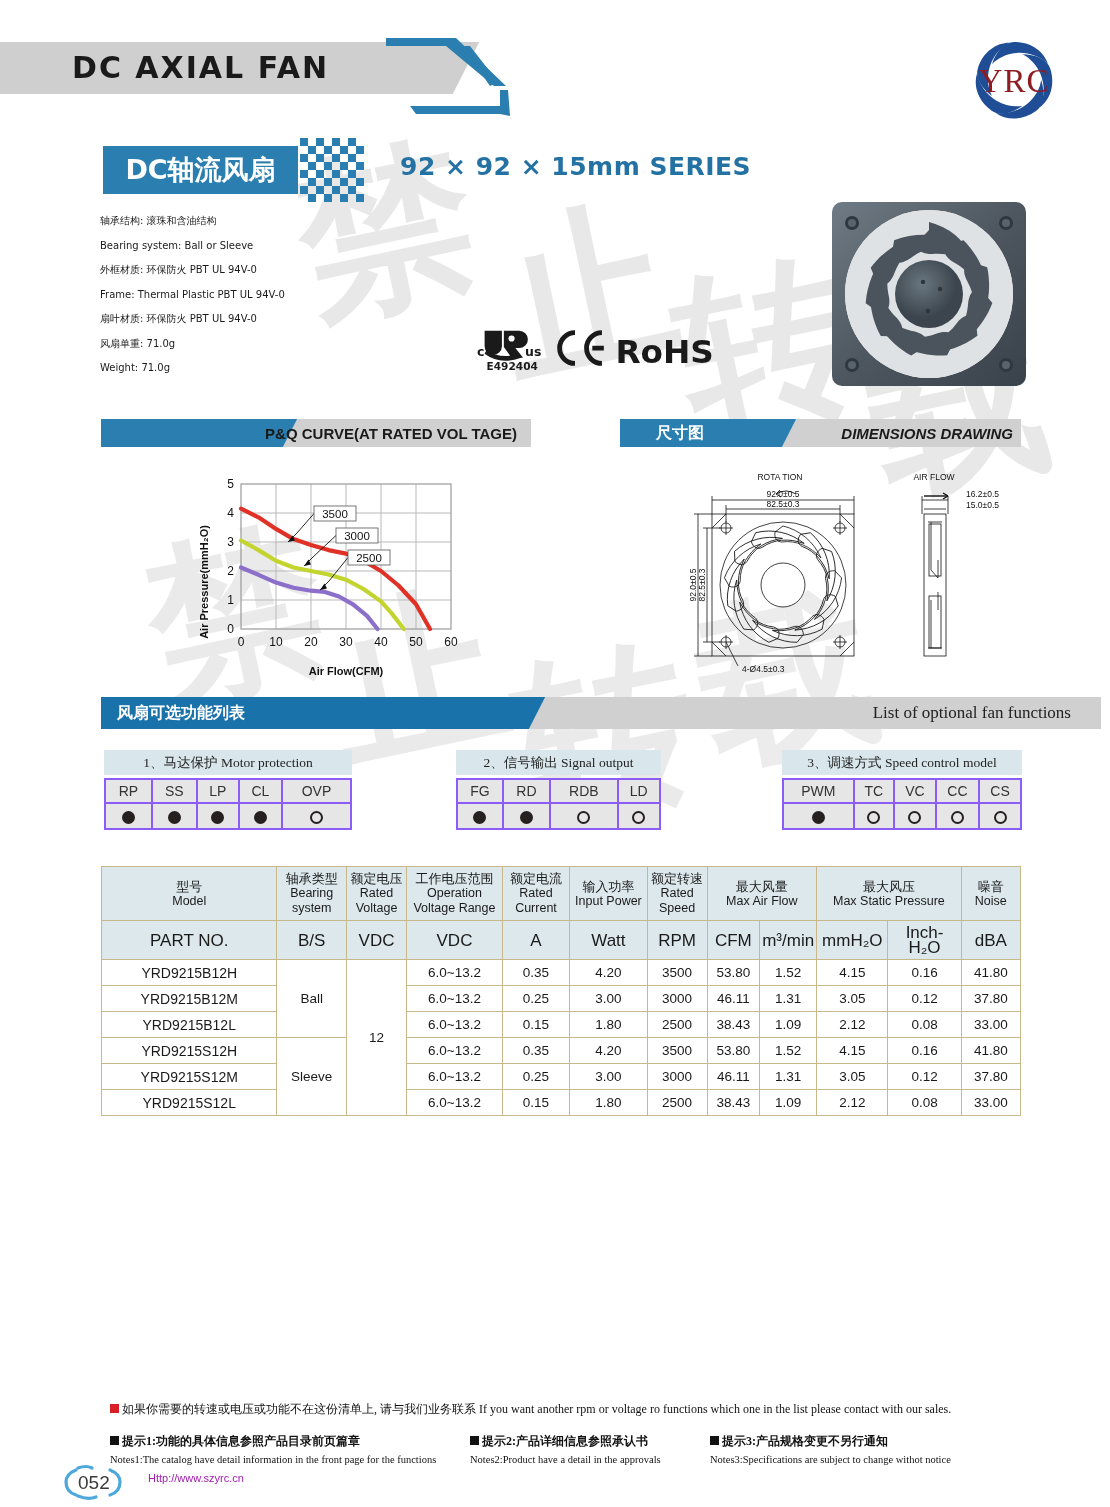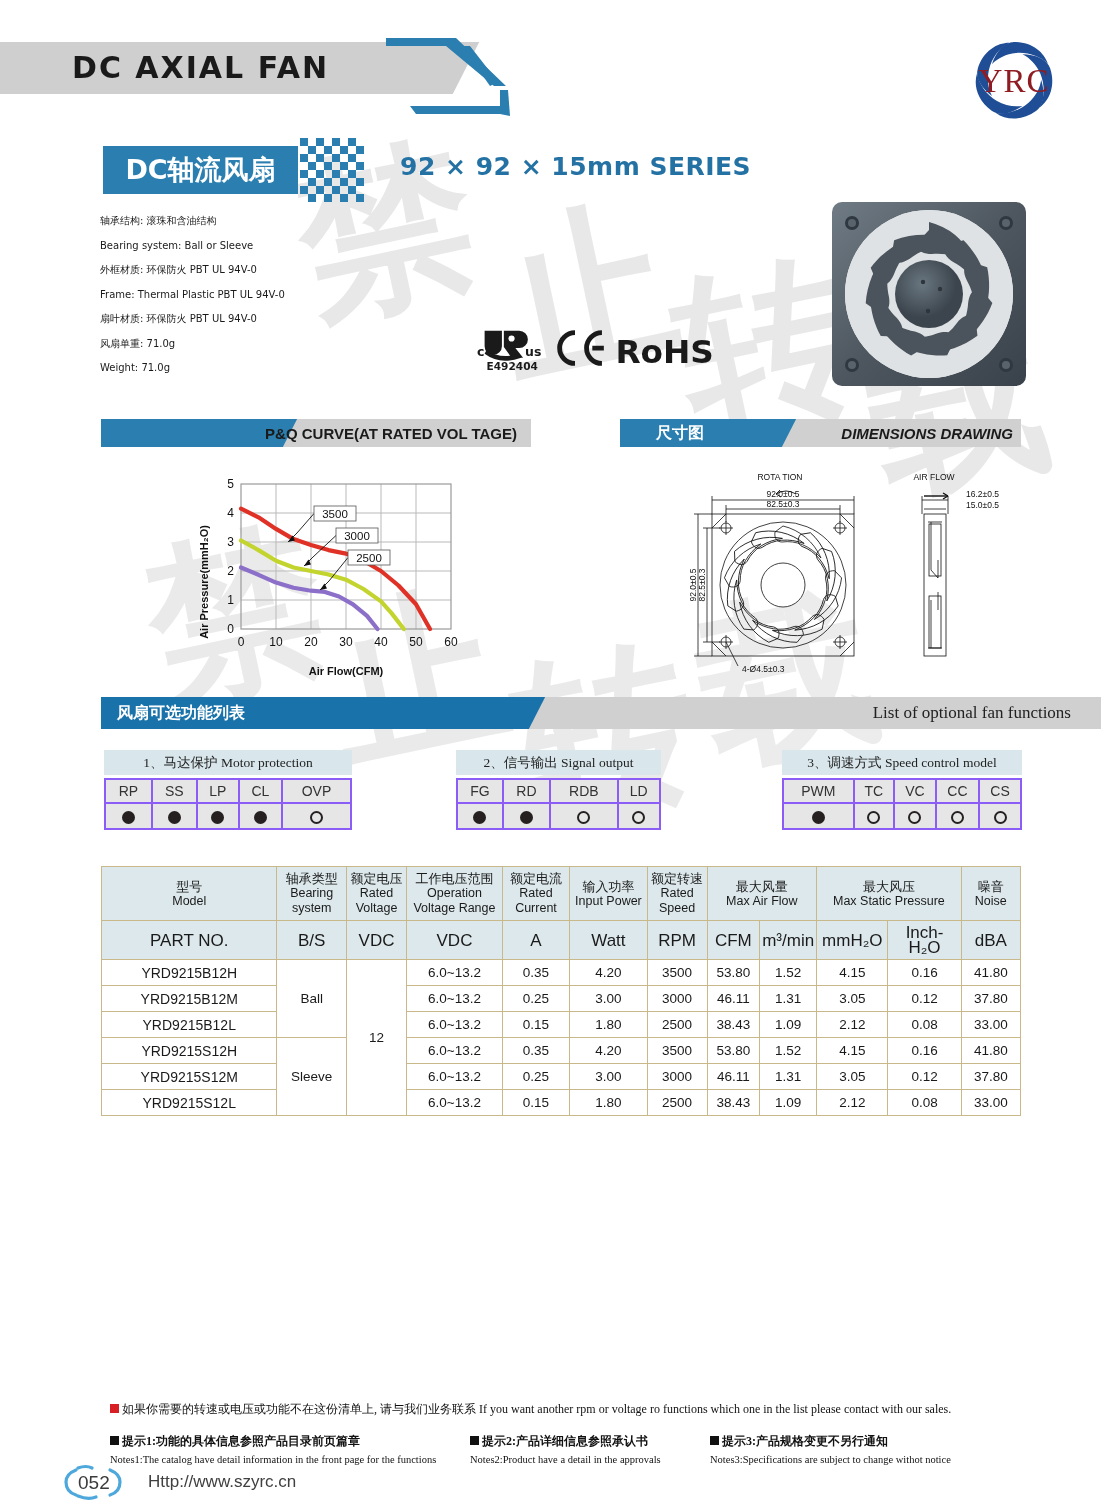--- a/index.html
+++ b/index.html
@@ -109,21 +109,21 @@
   .sq.red { background: #d81f26; }
   .sq.blk { background: #111; }
   .fnotes { top: 1433px; display: flex; align-items: flex-end; }
   .fnotes .col { font-family: "Liberation Serif", serif; color: #111; }
   .fnotes .t1 { font-size: 12px; font-weight: bold; white-space: nowrap; }
   .fnotes .t2 { font-size: 10.5px; margin-top: 4px; white-space: nowrap; }
 
   .pagebadge { position: absolute; left: 62px; top: 1464px; width: 62px; height: 36px; z-index: 4; }
   .pagenum { position: absolute; left: 78px; top: 1472px; font-size: 19px; color: #3b3b3b;
              z-index: 5; font-family: "Liberation Sans", sans-serif; }
-  .url { position: absolute; left: 148px; top: 1472px; font-size: 17px; color: #404040; z-index: 4; }
+  .url { position: absolute; left: 148px; top: 1472px; font-size: 11px; color: #a21caf; z-index: 4; }
 </style>
 </head>
 <body>
 
 <div class="wm" style="left:300px; top:115px; font-size:175px; transform:rotate(-12deg); opacity:.55;">禁</div>
 <div class="wm" style="left:500px; top:175px; font-size:175px; transform:rotate(-12deg); opacity:.55;">止</div>
 <div class="wm" style="left:680px; top:230px; font-size:175px; transform:rotate(-12deg); opacity:.55;">转</div>
 <div class="wm" style="left:870px; top:290px; font-size:175px; transform:rotate(-12deg); opacity:.55;">载</div>
 <div class="wm" style="left:150px; top:500px; font-size:175px; transform:rotate(-12deg); opacity:.5;">禁</div>
 <div class="wm" style="left:330px; top:560px; font-size:175px; transform:rotate(-12deg); opacity:.5;">止</div>

